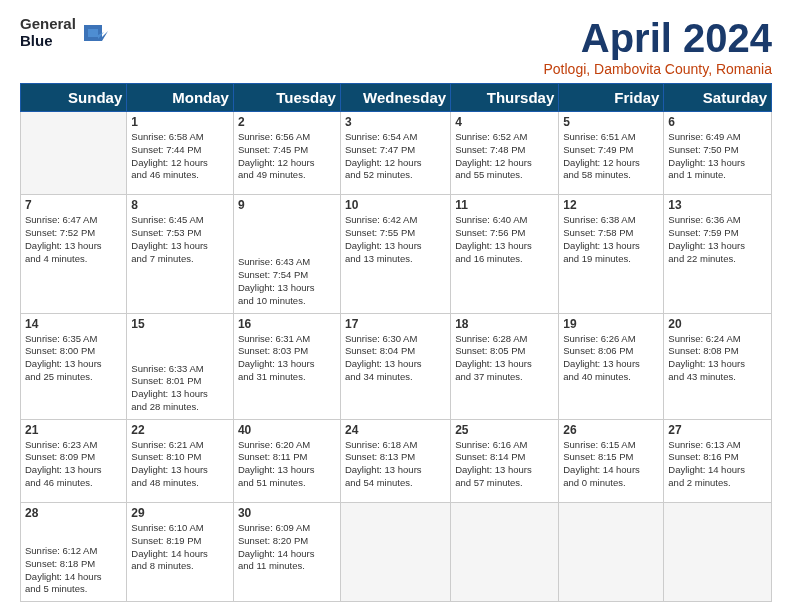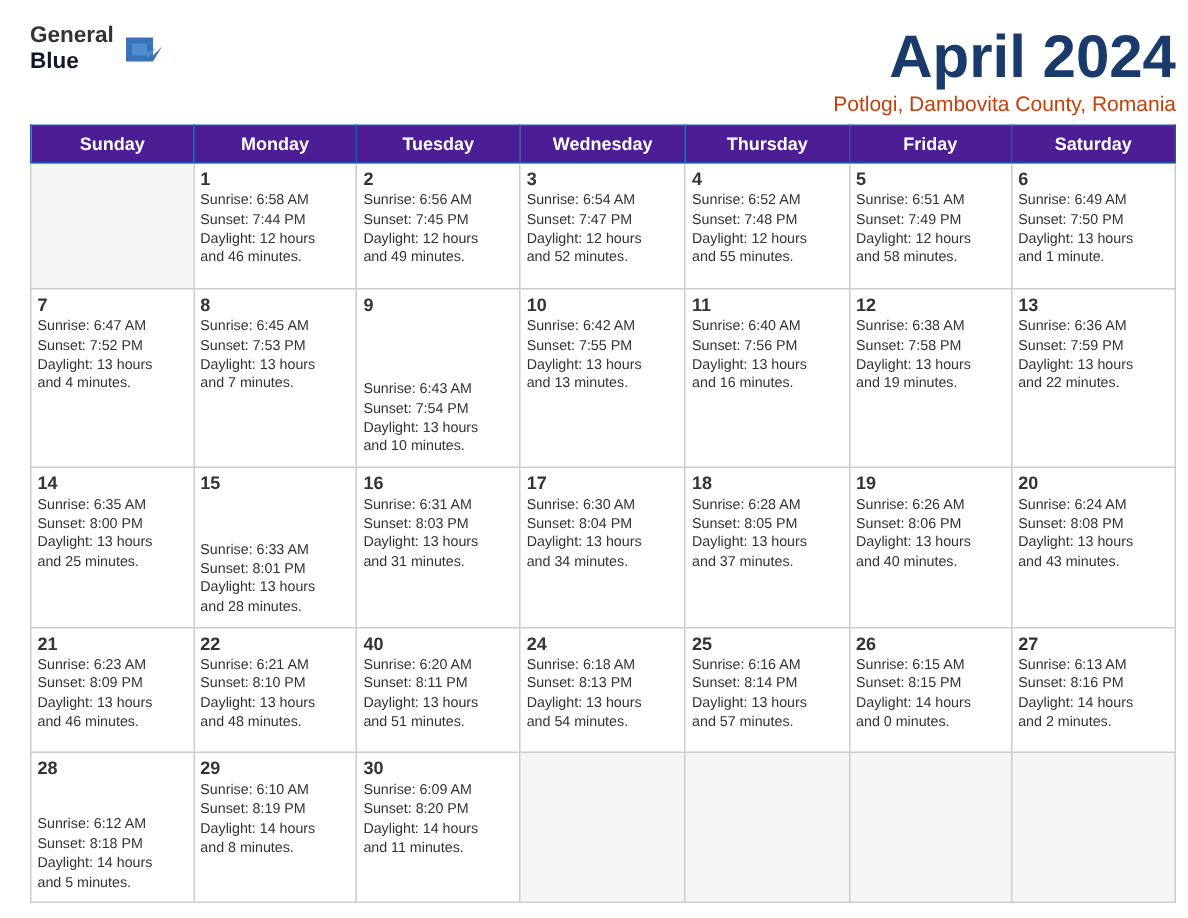--- a/index.html
+++ b/index.html
@@ -6,21 +6,21 @@
     body {
       font-family: Arial, sans-serif;
       background: #fff;
       width: 792px;
       height: 612px;
       overflow: hidden;
     }
     .page {
       width: 792px;
       height: 612px;
-      padding: 16px 8px 10px 20px;
+      padding: 16px 20px 10px 20px;
       display: flex;
       flex-direction: column;
     }
     .header {
       display: flex;
       align-items: flex-start;
       justify-content: space-between;
       margin-bottom: 6px;
     }
     .logo {
@@ -59,26 +59,26 @@
       font-size: 14px;
       color: #c2410c;
       font-weight: normal;
     }
     .calendar {
       width: 100%;
       border-collapse: collapse;
       flex: 1;
     }
     .calendar th {
-      background: #4c1d95;
+      background: #0c4a6e;
       color: #fff;
-      font-size: 12px;
+      font-size: 15px;
       font-weight: bold;
       padding: 5px 4px;
-      text-align: center;
+      text-align: right;
       border: 1px solid #1a5aab;
     }
     .calendar td {
       vertical-align: top;
       border: 1px solid #ccc;
       padding: 3px 4px;
       width: 113px;
       height: 82px;
       font-size: 10px;
       color: #333;

